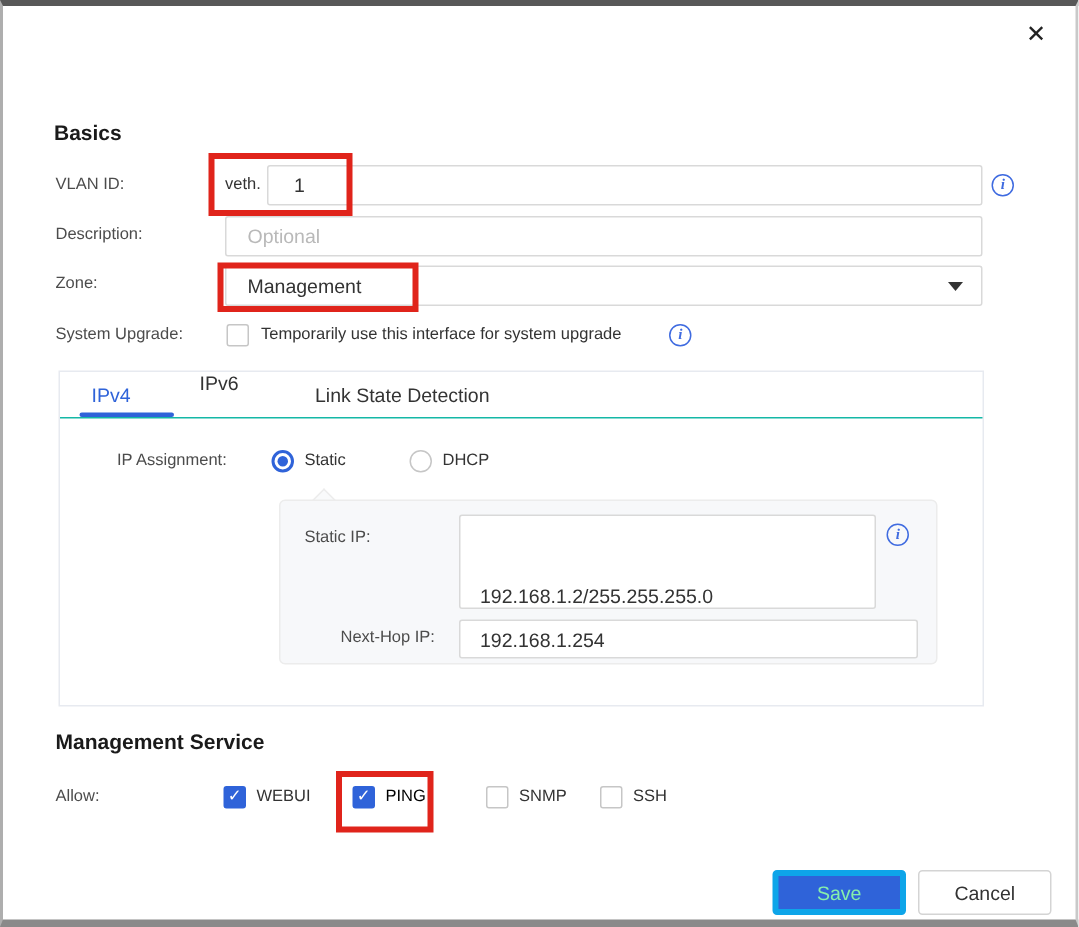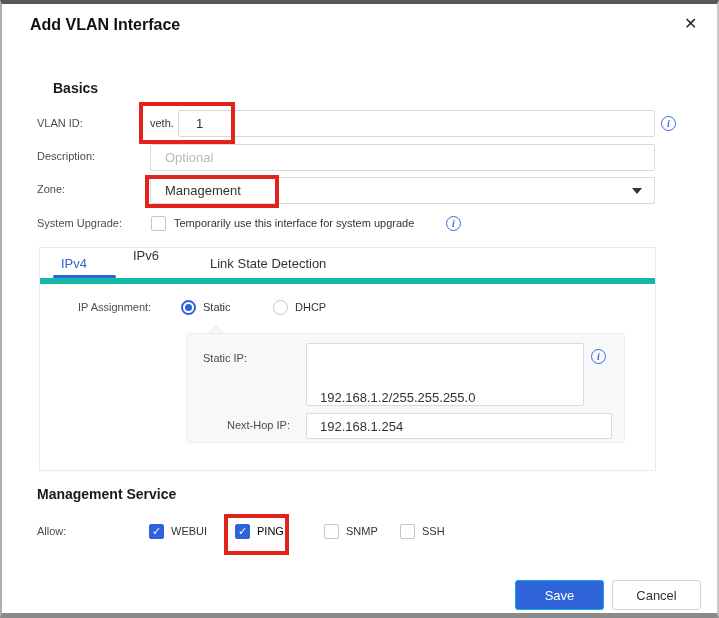--- a/index.html
+++ b/index.html
@@ -22,40 +22,39 @@
         color:#3f6be0;font-size:10px;font-weight:bold;display:flex;align-items:center;justify-content:center;
         font-family:"Liberation Serif", serif;font-style:italic;}
   .cb{box-sizing:border-box;width:15px;height:15px;border:1px solid #c6c6c6;border-radius:2px;background:#fff;}
   .cb.on{background:#2f63d9;border-color:#2f63d9;color:#fff;font-size:11px;line-height:13px;text-align:center;}
   .radio{box-sizing:border-box;width:15px;height:15px;border-radius:50%;}
   .radio.sel{border:2px solid #2f63d9;background:#fff;display:flex;align-items:center;justify-content:center;}
   .radio.sel .dot{width:7px;height:7px;border-radius:50%;background:#2f63d9;}
   .radio.un{border:1px solid #c6c6c6;background:#fff;}
   .caret{width:0;height:0;border-left:5px solid transparent;border-right:5px solid transparent;border-top:6px solid #333;}
   .panel{box-sizing:border-box;border:1px solid #e7eaf0;background:#fff;}
-  .tabline{border-bottom:6px solid #14b8a6;}
+  .tabline{border-bottom:1px solid #14b8a6;}
   .tab{font-size:13px;color:#333;}
   .tab.active{color:#2f63d9;}
   .tab-underline{background:#2f63d9;height:3px;border-radius:2px;}
   .subpanel{box-sizing:border-box;background:#f7f8fa;border:1px solid #ececec;border-radius:4px;}
   .notch{width:11px;height:11px;background:#f9fafb;border-left:1px solid #ececec;border-top:1px solid #ececec;transform:rotate(45deg);}
   .redbox{box-sizing:border-box;border:4px solid #e0241b;pointer-events:none;}
   .btn{box-sizing:border-box;font-size:13px;border-radius:3px;display:flex;align-items:center;justify-content:center;cursor:pointer;}
-  .btn.primary{background:#2f63d9;color:#ffffff;border:1px solid #0ea5e9;}
+  .btn.primary{background:#2f63d9;color:#86efac;border:4px solid #0ea5e9;}
   .btn.ghost{background:#fff;color:#333;border:1px solid #d4d4d4;}
 </style>
 </head>
 <body>
 
 <div class="dialog">
 
-  <div class="abs title" style="left:28px;top:12px;">Add VLAN Interface</div>
   <div class="abs close" style="left:682px;top:12px;">✕</div>
 
-  <div class="abs section-h" style="left:51px;top:76px;">Basics</div>
+  <div class="abs section-h" style="left:34px;top:76px;">Basics</div>
 
   <div class="abs lbl" style="left:35px;top:113px;">VLAN ID:</div>
   <div class="abs lbl" style="left:148px;top:113px;color:#333;">veth.</div>
   <div class="abs ibox" style="left:176px;top:106px;width:477px;height:27px;padding-left:17px;">
     <span>1</span>
   </div>
   <div class="abs info" style="left:659px;top:112px;">
       <span>i</span>
     </div>
   <div class="abs redbox" style="left:137px;top:98px;width:96px;height:42px;"></div>

